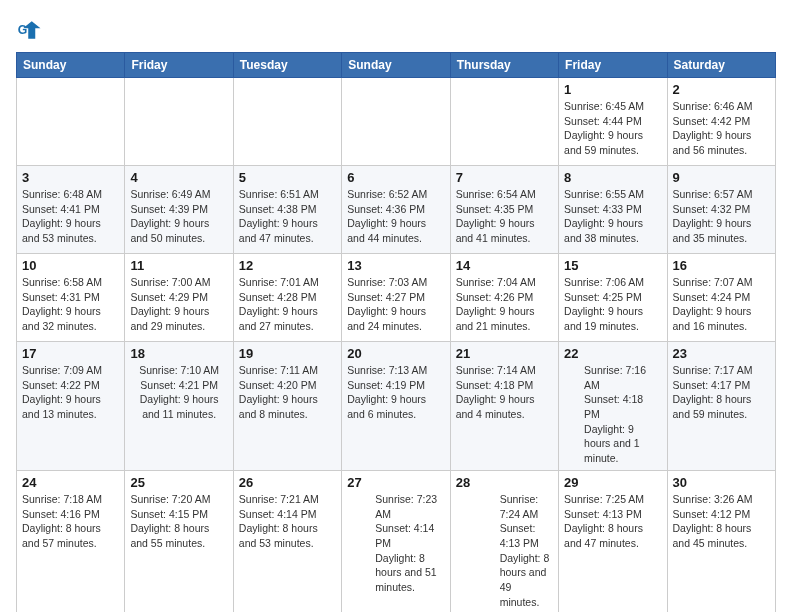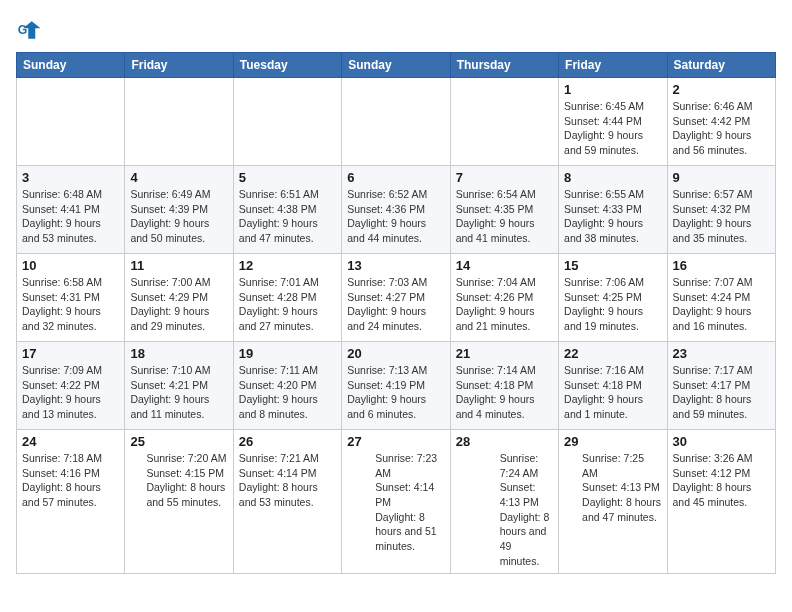--- a/index.html
+++ b/index.html
@@ -216,21 +216,21 @@
       </tr>
       <tr>
         <td>
           <div class="day-number">17</div>
           <div class="day-info" style="white-space: pre-line;">Sunrise: 7:09 AM
 Sunset: 4:22 PM
 Daylight: 9 hours and 13 minutes.</div>
         </td>
         <td>
           <div class="day-number">18</div>
-          <div class="day-info" style="white-space: pre-line;">Sunrise: 7:10 AM
+          <div class="day-info" style="white-space: pre-line; text-align: center;">Sunrise: 7:10 AM
 Sunset: 4:21 PM
 Daylight: 9 hours and 11 minutes.</div>
         </td>
         <td>
           <div class="day-number">19</div>
           <div class="day-info" style="white-space: pre-line;">Sunrise: 7:11 AM
 Sunset: 4:20 PM
 Daylight: 9 hours and 8 minutes.</div>
         </td>
         <td>
@@ -240,41 +240,41 @@
 Daylight: 9 hours and 6 minutes.</div>
         </td>
         <td>
           <div class="day-number">21</div>
           <div class="day-info" style="white-space: pre-line;">Sunrise: 7:14 AM
 Sunset: 4:18 PM
 Daylight: 9 hours and 4 minutes.</div>
         </td>
         <td>
           <div class="day-number">22</div>
-          <div class="day-info" style="white-space: pre-line;">Sunrise: 7:16 AM
+          <div class="day-info" style="white-space: pre-line; margin-left: 20px;">Sunrise: 7:16 AM
 Sunset: 4:18 PM
 Daylight: 9 hours and 1 minute.</div>
         </td>
         <td>
           <div class="day-number">23</div>
           <div class="day-info" style="white-space: pre-line;">Sunrise: 7:17 AM
 Sunset: 4:17 PM
 Daylight: 8 hours and 59 minutes.</div>
         </td>
       </tr>
       <tr>
         <td>
           <div class="day-number">24</div>
           <div class="day-info" style="white-space: pre-line;">Sunrise: 7:18 AM
 Sunset: 4:16 PM
 Daylight: 8 hours and 57 minutes.</div>
         </td>
         <td>
           <div class="day-number">25</div>
-          <div class="day-info" style="white-space: pre-line; margin-left: 16px;">Sunrise: 7:20 AM
+          <div class="day-info" style="white-space: pre-line;">Sunrise: 7:20 AM
 Sunset: 4:15 PM
 Daylight: 8 hours and 55 minutes.</div>
         </td>
         <td>
           <div class="day-number">26</div>
           <div class="day-info" style="white-space: pre-line;">Sunrise: 7:21 AM
 Sunset: 4:14 PM
 Daylight: 8 hours and 53 minutes.</div>
         </td>
         <td>
@@ -284,21 +284,21 @@
 Daylight: 8 hours and 51 minutes.</div>
         </td>
         <td>
           <div class="day-number">28</div>
           <div class="day-info" style="white-space: pre-line; margin-left: 44px;">Sunrise: 7:24 AM
 Sunset: 4:13 PM
 Daylight: 8 hours and 49 minutes.</div>
         </td>
         <td>
           <div class="day-number">29</div>
-          <div class="day-info" style="white-space: pre-line; margin-left: 18px;">Sunrise: 7:25 AM
+          <div class="day-info" style="white-space: pre-line;">Sunrise: 7:25 AM
 Sunset: 4:13 PM
 Daylight: 8 hours and 47 minutes.</div>
         </td>
         <td>
           <div class="day-number">30</div>
           <div class="day-info" style="white-space: pre-line;">Sunrise: 3:26 AM
 Sunset: 4:12 PM
 Daylight: 8 hours and 45 minutes.</div>
         </td>
       </tr>

